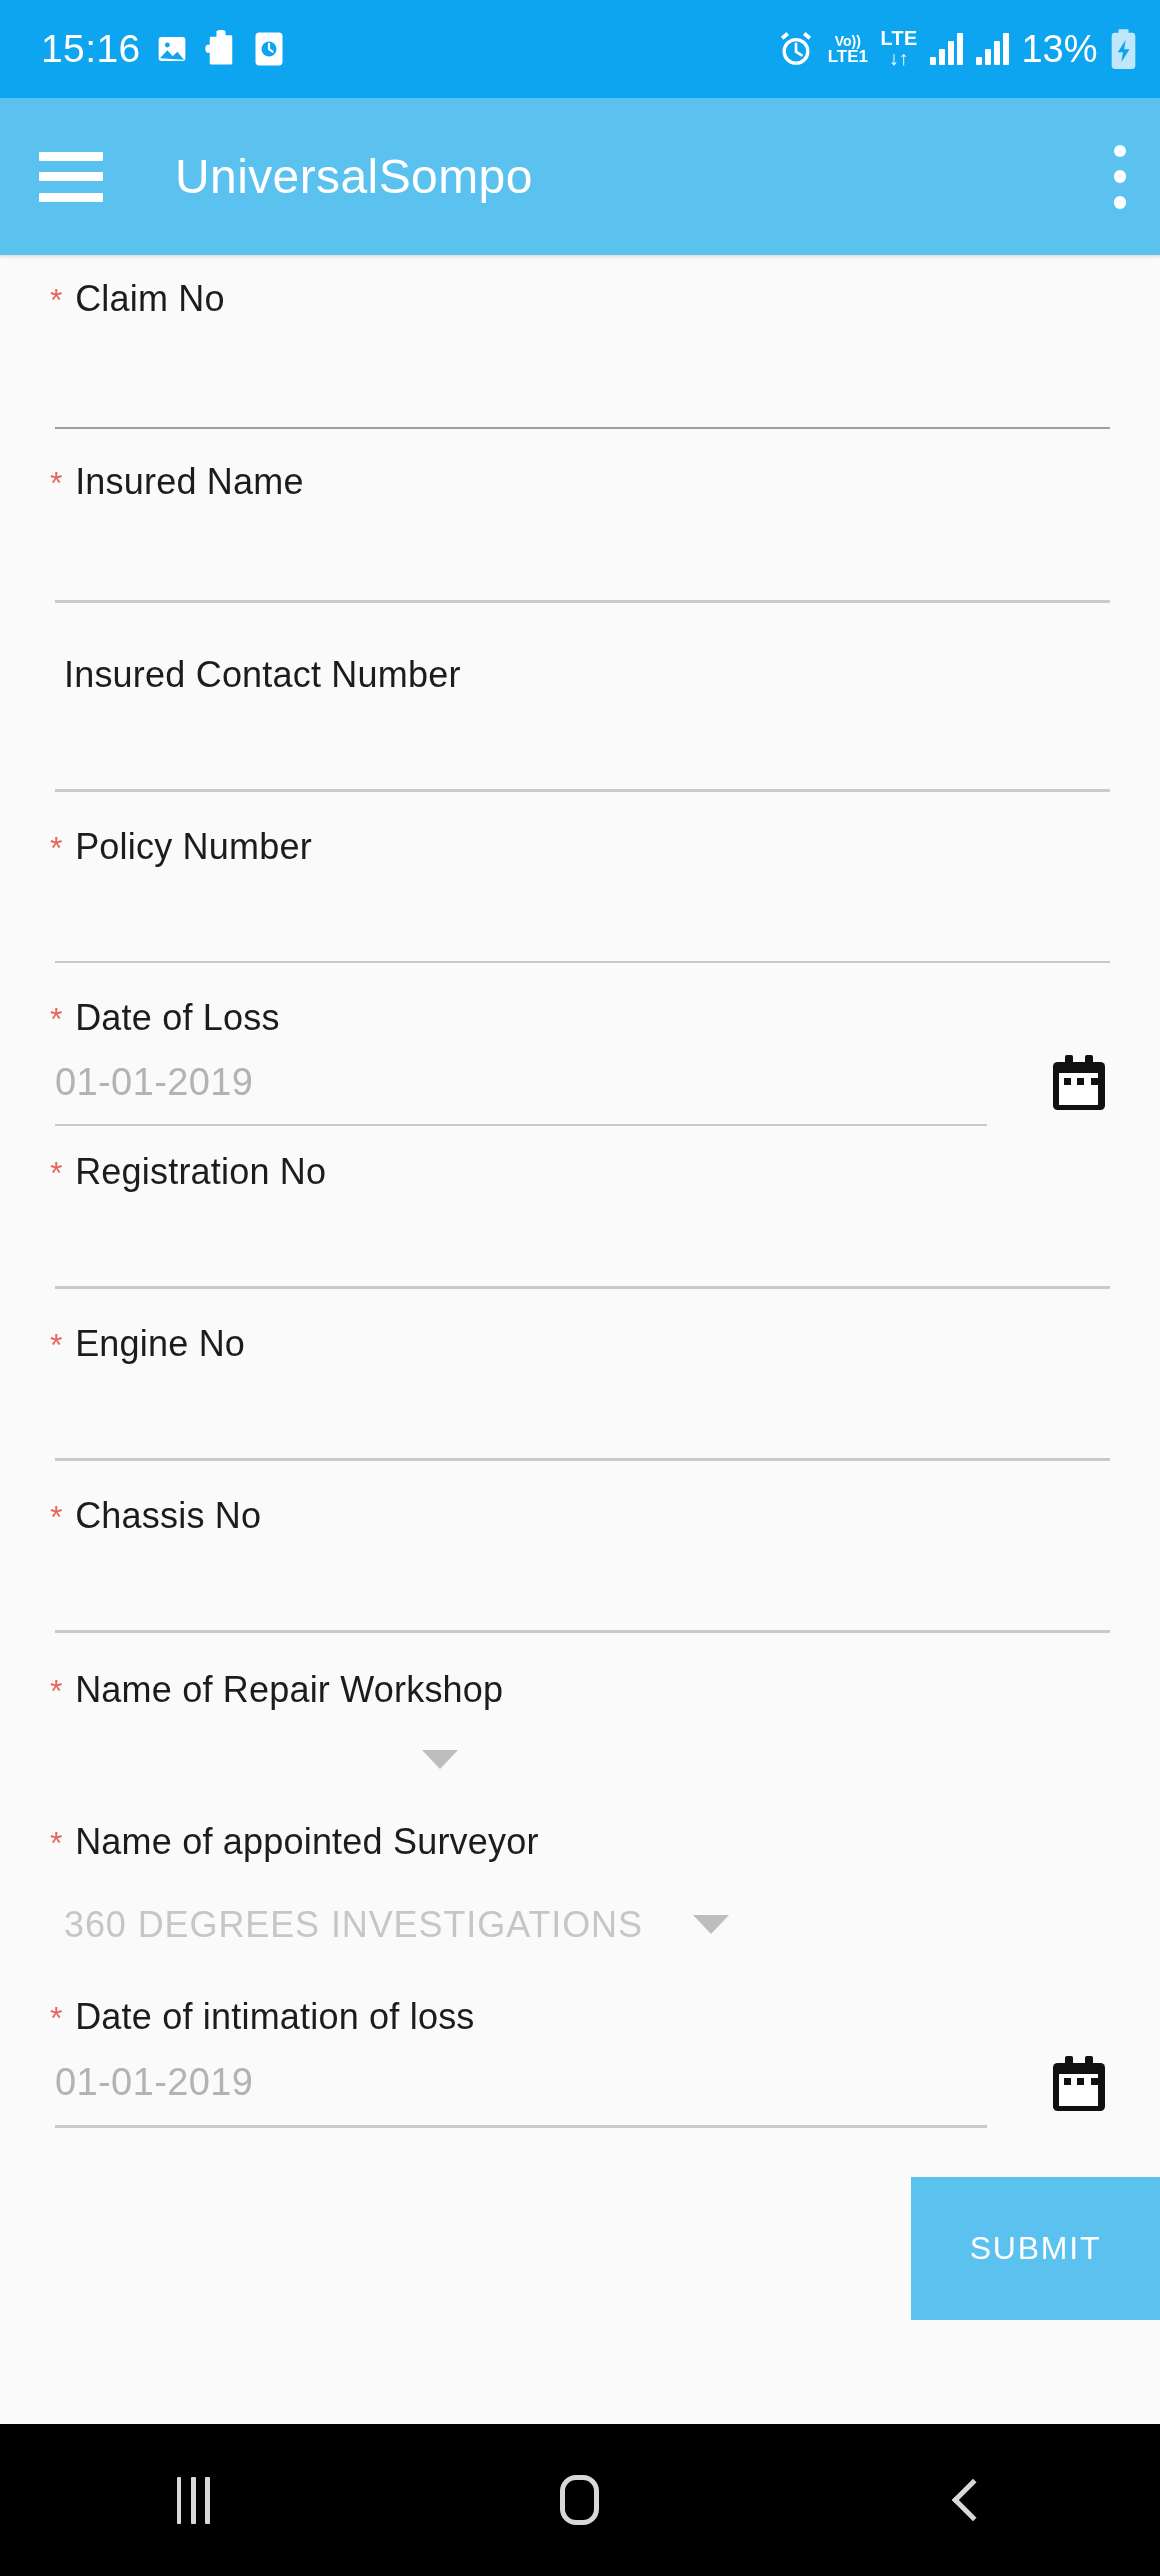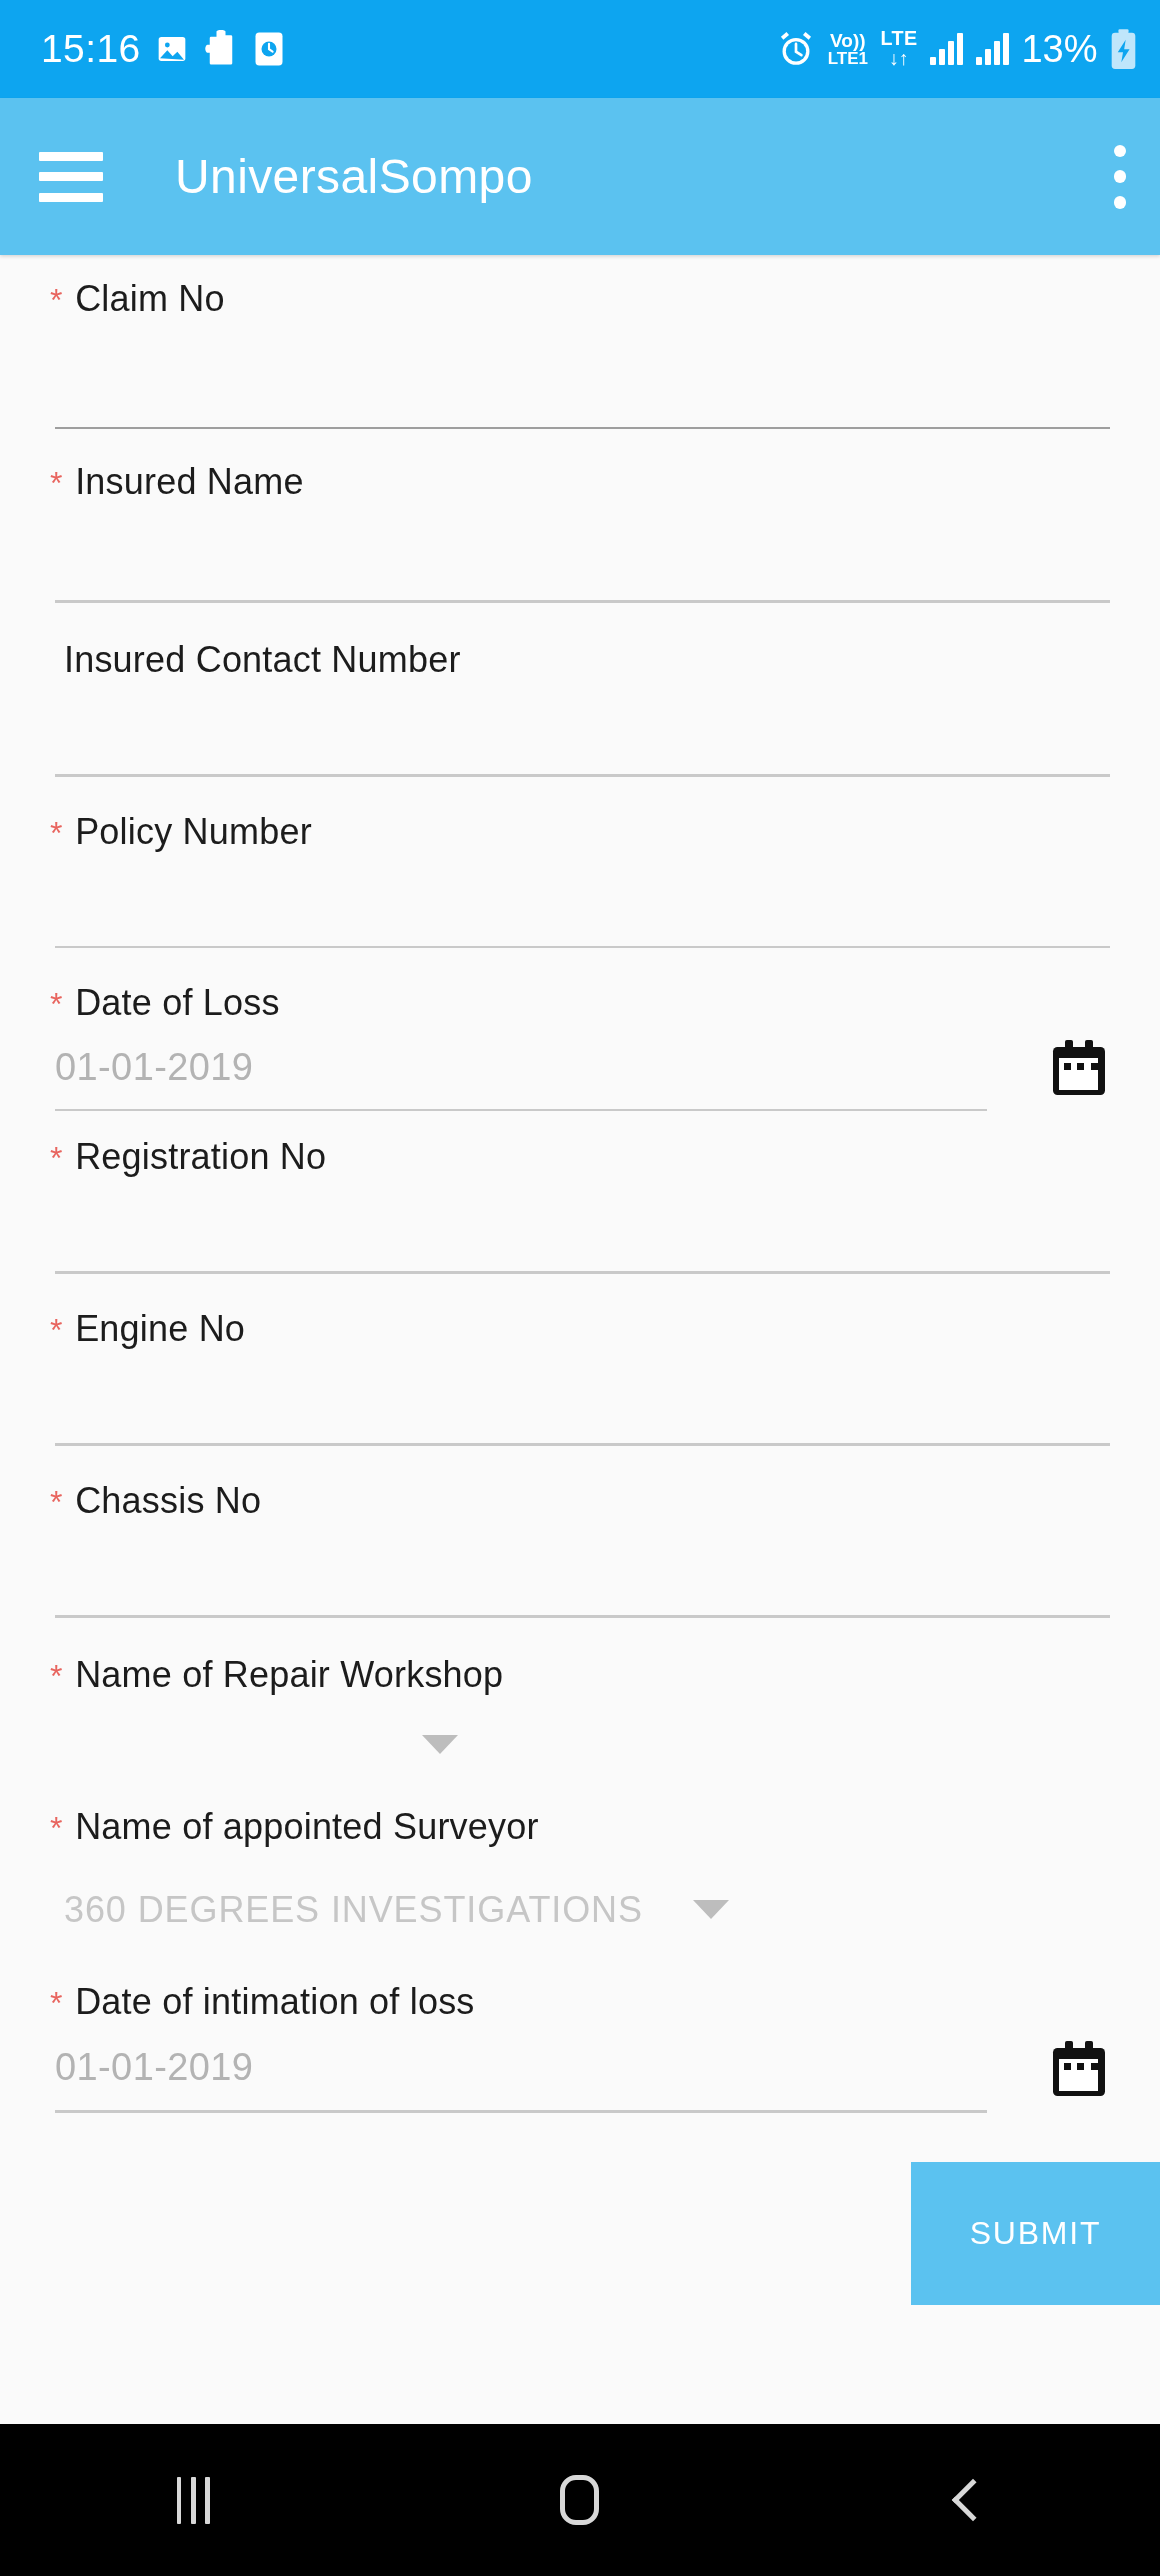--- a/index.html
+++ b/index.html
@@ -21,21 +21,21 @@
   .status-left { display:flex; align-items:center; gap:15px; }
   .clock-text { color:#ffffff; font-size:39px; letter-spacing:0.4px; font-weight:400; }
   .status-right { display:flex; align-items:center; gap:12.5px; }
 
   .sb-icon { display:block; }
 
   .volte-block {
     display:flex; flex-direction:column; align-items:center;
     color:#fff; line-height:1.0; font-weight:bold;
   }
-  .volte-top { font-size:19px; letter-spacing:0px; }
+  .volte-top { font-size:14px; letter-spacing:0px; }
   .volte-bot { font-size:17px; letter-spacing:0px;text-align:right; }
 
   .lte-block { display:flex; flex-direction:column; align-items:center; color:#fff; line-height:1.0; }
   .lte-top { font-size:19.7px; font-weight:bold; letter-spacing:0.4px; }
   .lte-bot { font-size:19.7px; font-weight:bold; }
 
   .signal { display:flex; align-items:flex-end; gap:2.7px; height:32px; }
   .signal i { display:block; width:6.3px; background:#fff; border-radius:0.9px; }
   .signal i:nth-child(1){ height:8px; }
   .signal i:nth-child(2){ height:16px; }
@@ -200,21 +200,21 @@
     <div class="field">
       <div class="field-label" style="padding-top:32px;">
         <span class="req">*</span>
         <span>Insured Name</span>
       </div>
       <div style="height:97px;"></div>
       <div class="underline light" style="margin:0 50px 0 55px;"></div>
     </div>
 
     <div class="field">
-      <div class="field-label no-star" style="padding-top:36px;">
+      <div class="field-label no-star" style="padding-top:51px;">
         <span>Insured Contact Number</span>
       </div>
       <div style="height:93px;"></div>
       <div class="underline light" style="margin:0 50px 0 55px;"></div>
     </div>
 
     <div class="field">
       <div class="field-label" style="padding-top:34px;">
         <span class="req">*</span>
         <span>Policy Number</span>

